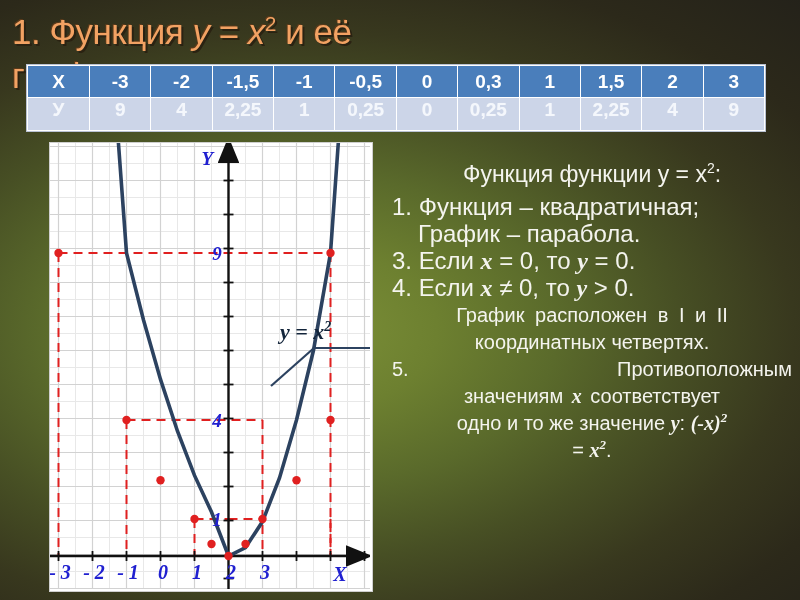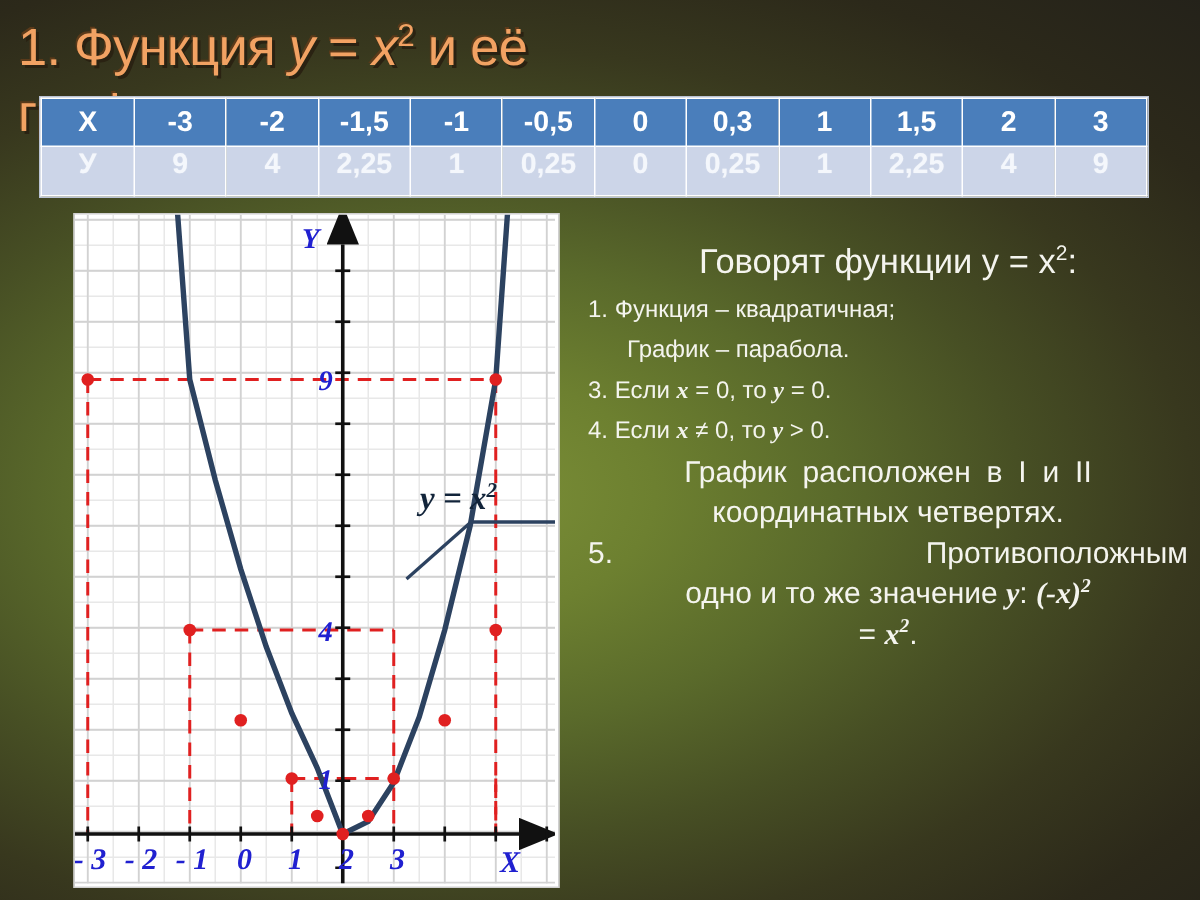--- a/index.html
+++ b/index.html
@@ -73,21 +73,21 @@
     z-index:2;
     overflow:hidden;
   }
   #props .heading{
     font-size:23px;text-align:center;line-height:28px;
     margin:0 0 6px 0;font-weight:normal;
   }
   #props .heading .sup{font-size:14px;vertical-align:super;line-height:0;}
   #props ol{margin:0;padding:0;list-style:none;}
   #props li{
-    font-size:16px;line-height:26px;margin-bottom:1px;
+    font-size:24px;line-height:26px;margin-bottom:1px;
     text-indent:0;
   }
   #props li.indent2{padding-left:26px;}
   #props .it{font-style:italic;font-weight:bold;font-family:"Liberation Serif", serif;}
   #props .sup{font-size:13px;vertical-align:super;line-height:0;}
   #props .blk{font-size:20px;line-height:27px;text-align:center;}
   #props .cut{
     position:absolute;left:0;bottom:-10px;width:400px;
     font-size:20px;line-height:26px;
     overflow:hidden;height:14px;
@@ -323,21 +323,21 @@
         <td>1</td>
         <td>2,25</td>
         <td>4</td>
         <td>9</td>
       </tr>
     </tbody>
   </table>
 
   <div id="props">
     <div class="heading">
-      <span>Говорят функции  y = </span><span>x</span><span class="sup">2</span><span>:</span>
+      <span>Функция функции  y = </span><span>x</span><span class="sup">2</span><span>:</span>
     </div>
 
     <ol>
       <li>
         <span>1.</span>
         <span>Функция – квадратичная;</span>
       </li>
       <li class="indent2">
         <span>График – парабола.</span>
       </li>
@@ -351,20 +351,23 @@
       </li>
     </ol>
 
     <div class="blk" style="word-spacing:5px;">График расположен в I и II</div>
     <div class="blk">координатных четвертях.</div>
 
     <div class="blk" style="display:flex;justify-content:space-between;">
       <span>5.</span>
       <span>Противоположным</span>
     </div>
+    <div class="blk" style="word-spacing:3px;">
+      <span>значениям  </span><span class="it">x</span><span>  соответствует</span>
+    </div>
     <div class="blk">
       <span>одно и то же значение </span><span class="it">y</span><span>: </span><span class="it">(-x)</span><span class="it sup">2</span>
     </div>
     <div class="blk">
       <span>= </span><span class="it">x</span><span class="it sup">2</span><span>.</span>
     </div>
 
     <div class="cut">Говорят, что ветви параболы</div>
   </div>
 

